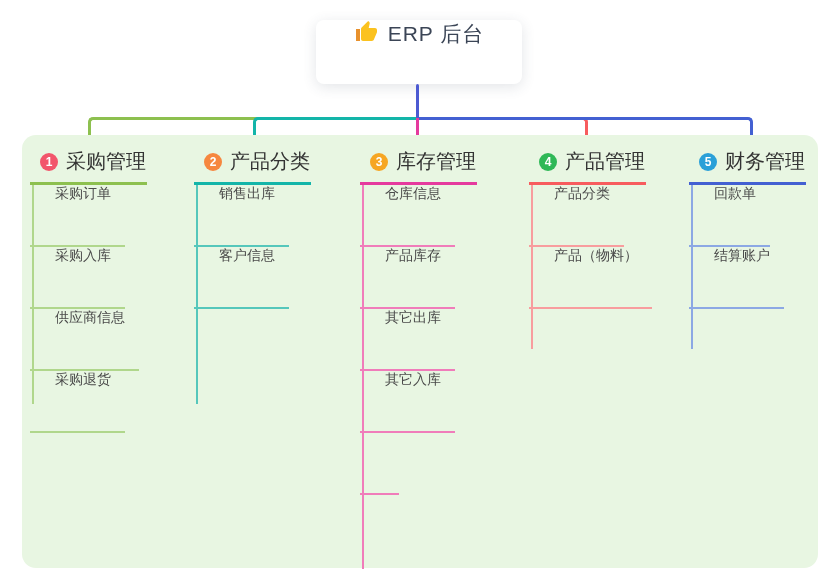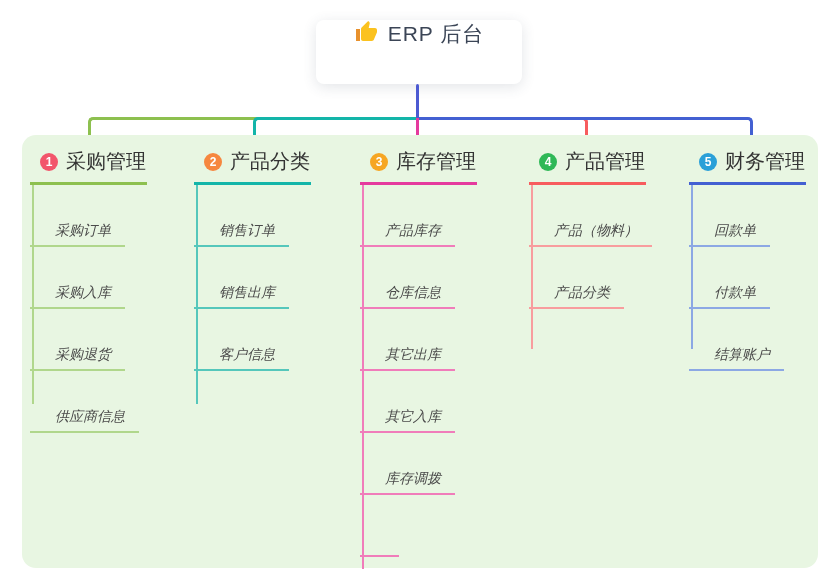--- a/index.html
+++ b/index.html
@@ -26,22 +26,22 @@
 
   
   .branch{position:absolute;top:148px;width:170px;}
   .branch-header{display:flex;align-items:center;gap:8px;box-sizing:border-box;
     width:117px;padding:0 0 7px 10px;border-bottom:3px solid var(--c);cursor:pointer;}
   .badge{width:18px;height:18px;border-radius:50%;background:var(--bc);color:#fff;
     font-size:12px;font-weight:bold;display:flex;align-items:center;justify-content:center;flex:0 0 18px;}
   .branch-title{font-size:20px;color:#333;white-space:nowrap;}
   .items{position:relative;}
   .vline{position:absolute;left:2px;top:0;width:2px;background:var(--ic);}
-  .item{height:55px;display:flex;align-items:flex-end;width:max-content;
-    padding:0 14px 5px 25px;box-sizing:content-box;border-bottom:2px solid var(--ic);cursor:pointer;font-style:italic;}
+  .item{height:55px;display:flex;align-items:flex-start;width:max-content;
+    padding:0 14px 5px 25px;box-sizing:content-box;border-bottom:2px solid var(--ic);cursor:pointer;}
   .item:first-child{height:50px;}
   .item-label{font-size:14px;color:#4a4a4a;white-space:nowrap;}
 </style>
 </head>
 <body>
 
 <div class="canvas">
 
   <div id="connector-layer">
       <div class="elbow left" style="left: 88px; width: 332px; border-color: rgb(141, 192, 79);"></div>
@@ -73,101 +73,92 @@
     </div>
     <div class="items">
       <div class="vline" style="height: 219px;"></div>
     <div class="item">
             <span class="item-label">采购订单</span>
           </div>
           <div class="item">
             <span class="item-label">采购入库</span>
           </div>
           <div class="item">
-            <span class="item-label">采购退货</span>
+            <span class="item-label">供应商信息</span>
           </div>
           <div class="item">
-            <span class="item-label">供应商信息</span>
+            <span class="item-label">采购退货</span>
           </div>
         </div>
   </div>
 
   <div class="branch" style="left: 194px; --c: #13b5a9; --ic: #55c7bb; --bc: #f6873f;">
     <div class="branch-header">
       <span class="badge">2</span>
       <span class="branch-title">产品分类</span>
     </div>
     <div class="items">
       <div class="vline" style="height: 219px;"></div>
-    <div class="item">
-            <span class="item-label">销售订单</span>
-          </div>
           <div class="item">
             <span class="item-label">销售出库</span>
           </div>
           <div class="item">
             <span class="item-label">客户信息</span>
           </div>
         </div>
   </div>
 
   <div class="branch" style="left: 360px; --c: #e53a9e; --ic: #f07cba; --bc: #f6a623;">
     <div class="branch-header">
       <span class="badge">3</span>
       <span class="branch-title">库存管理</span>
     </div>
     <div class="items">
       <div class="vline" style="height: 384px;"></div>
     <div class="item">
-            <span class="item-label">产品库存</span>
+            <span class="item-label">仓库信息</span>
           </div>
           <div class="item">
-            <span class="item-label">仓库信息</span>
+            <span class="item-label">产品库存</span>
           </div>
           <div class="item">
             <span class="item-label">其它出库</span>
           </div>
           <div class="item">
             <span class="item-label">其它入库</span>
-          </div>
-          <div class="item">
-            <span class="item-label">库存调拨</span>
           </div>
           <div class="item"></div>
         </div>
   </div>
 
   <div class="branch" style="left: 529px; --c: #f75c5e; --ic: #f89d9e; --bc: #2fb857;">
     <div class="branch-header">
       <span class="badge">4</span>
       <span class="branch-title">产品管理</span>
     </div>
     <div class="items">
       <div class="vline" style="height: 164px;"></div>
     <div class="item">
-            <span class="item-label">产品（物料）</span>
+            <span class="item-label">产品分类</span>
           </div>
           <div class="item">
-            <span class="item-label">产品分类</span>
+            <span class="item-label">产品（物料）</span>
           </div>
         </div>
   </div>
 
   <div class="branch" style="left: 689px; --c: #4360d2; --ic: #8ca8e4; --bc: #2aa0d8;">
     <div class="branch-header">
       <span class="badge">5</span>
       <span class="branch-title">财务管理</span>
     </div>
     <div class="items">
       <div class="vline" style="height: 164px;"></div>
     <div class="item">
             <span class="item-label">回款单</span>
           </div>
           <div class="item">
-            <span class="item-label">付款单</span>
-          </div>
-          <div class="item">
             <span class="item-label">结算账户</span>
           </div>
         </div>
   </div>
 </div>
 </div>
 
 </body></html>

